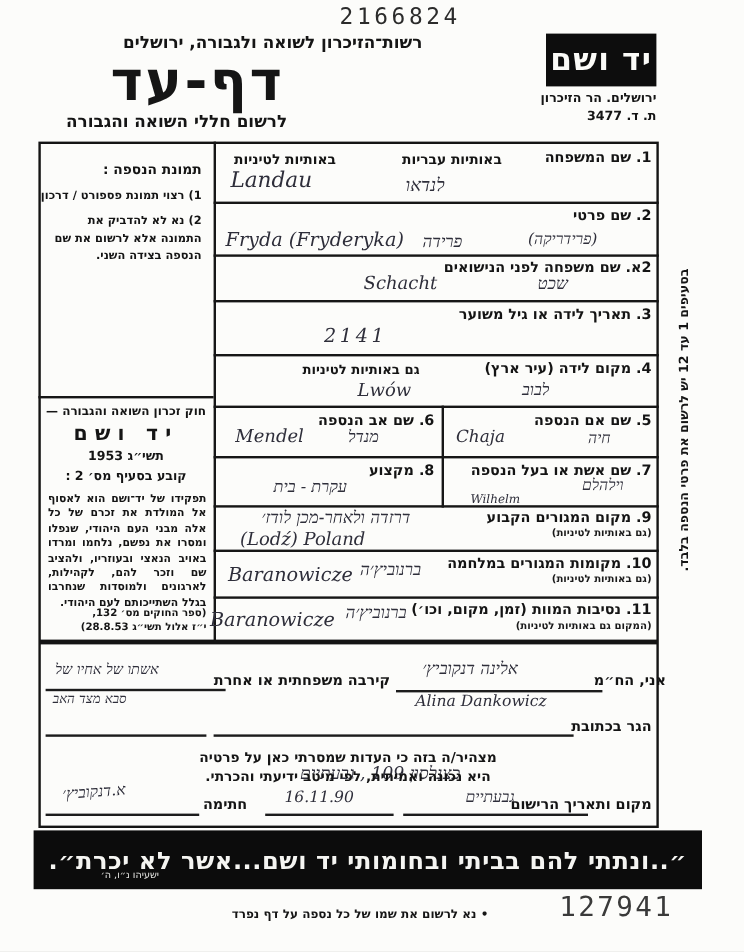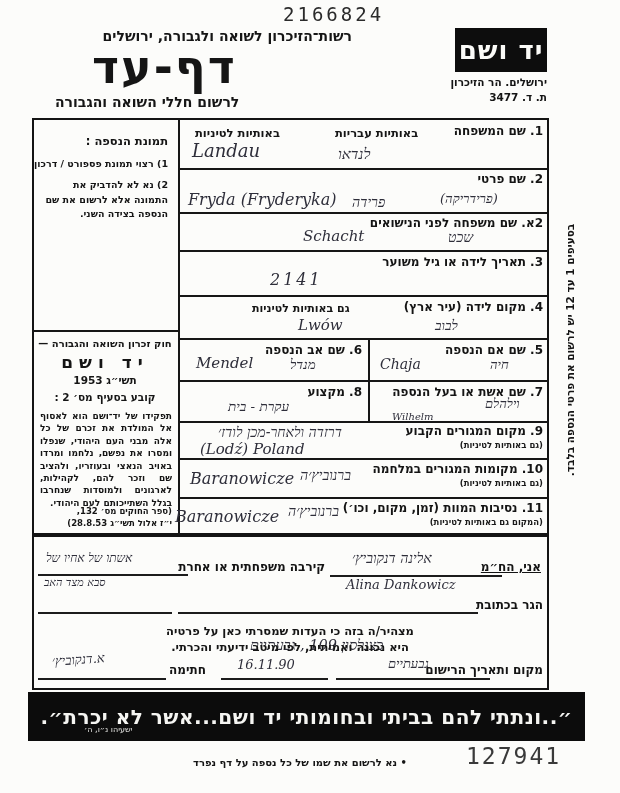--- a/index.html
+++ b/index.html
@@ -137,21 +137,21 @@
   <div class="abs hw" style="left:300px;top:467px;font-size:14px;">ברנוביץ׳ה</div>
   <div class="abs hw ltr" style="left:190px;top:469px;font-size:16px;">Baranowicze</div>
 
   <div class="abs lbl" style="right:77px;top:501px;">11.  נסיבות המוות (זמן, מקום, וכו׳)</div>
   <div class="abs sublbl" style="right:77px;top:517px;">(המקום גם באותיות לטיניות)</div>
   <div class="abs hw" style="left:288px;top:503px;font-size:14px;">ברנוביץ׳ה</div>
   <div class="abs hw ltr" style="left:175px;top:507px;font-size:16px;">Baranowicze</div>
 
   <div class="box" style="left:32px;top:535px;width:513px;height:151px;"></div>
 
-  <div class="abs lbl" style="right:79px;top:560px;text-decoration:underline;">אני, הח״מ</div>
+  <div class="abs lbl" style="right:65px;top:560px;">אני, הח״מ</div>
   <div class="abs hw" style="left:352px;top:550px;font-size:14px;">אלינה דנקוביץ׳</div>
   <div class="ul" style="left:330px;top:575px;width:172px;"></div>
   <div class="abs hw ltr" style="left:346px;top:577px;font-size:13px;">Alina Dankowicz</div>
 
   <div class="abs lbl" style="right:295px;top:560px;">קירבה משפחתית או אחרת</div>
   <div class="abs hw" style="left:46px;top:551px;font-size:12px;">אשתו של אחיו של</div>
   <div class="ul" style="left:38px;top:574px;width:150px;"></div>
   <div class="abs hw" style="left:44px;top:576px;font-size:11px;">סבא מצד האב</div>
 
   <div class="abs lbl" style="right:77px;top:598px;">הגר בכתובת</div>

